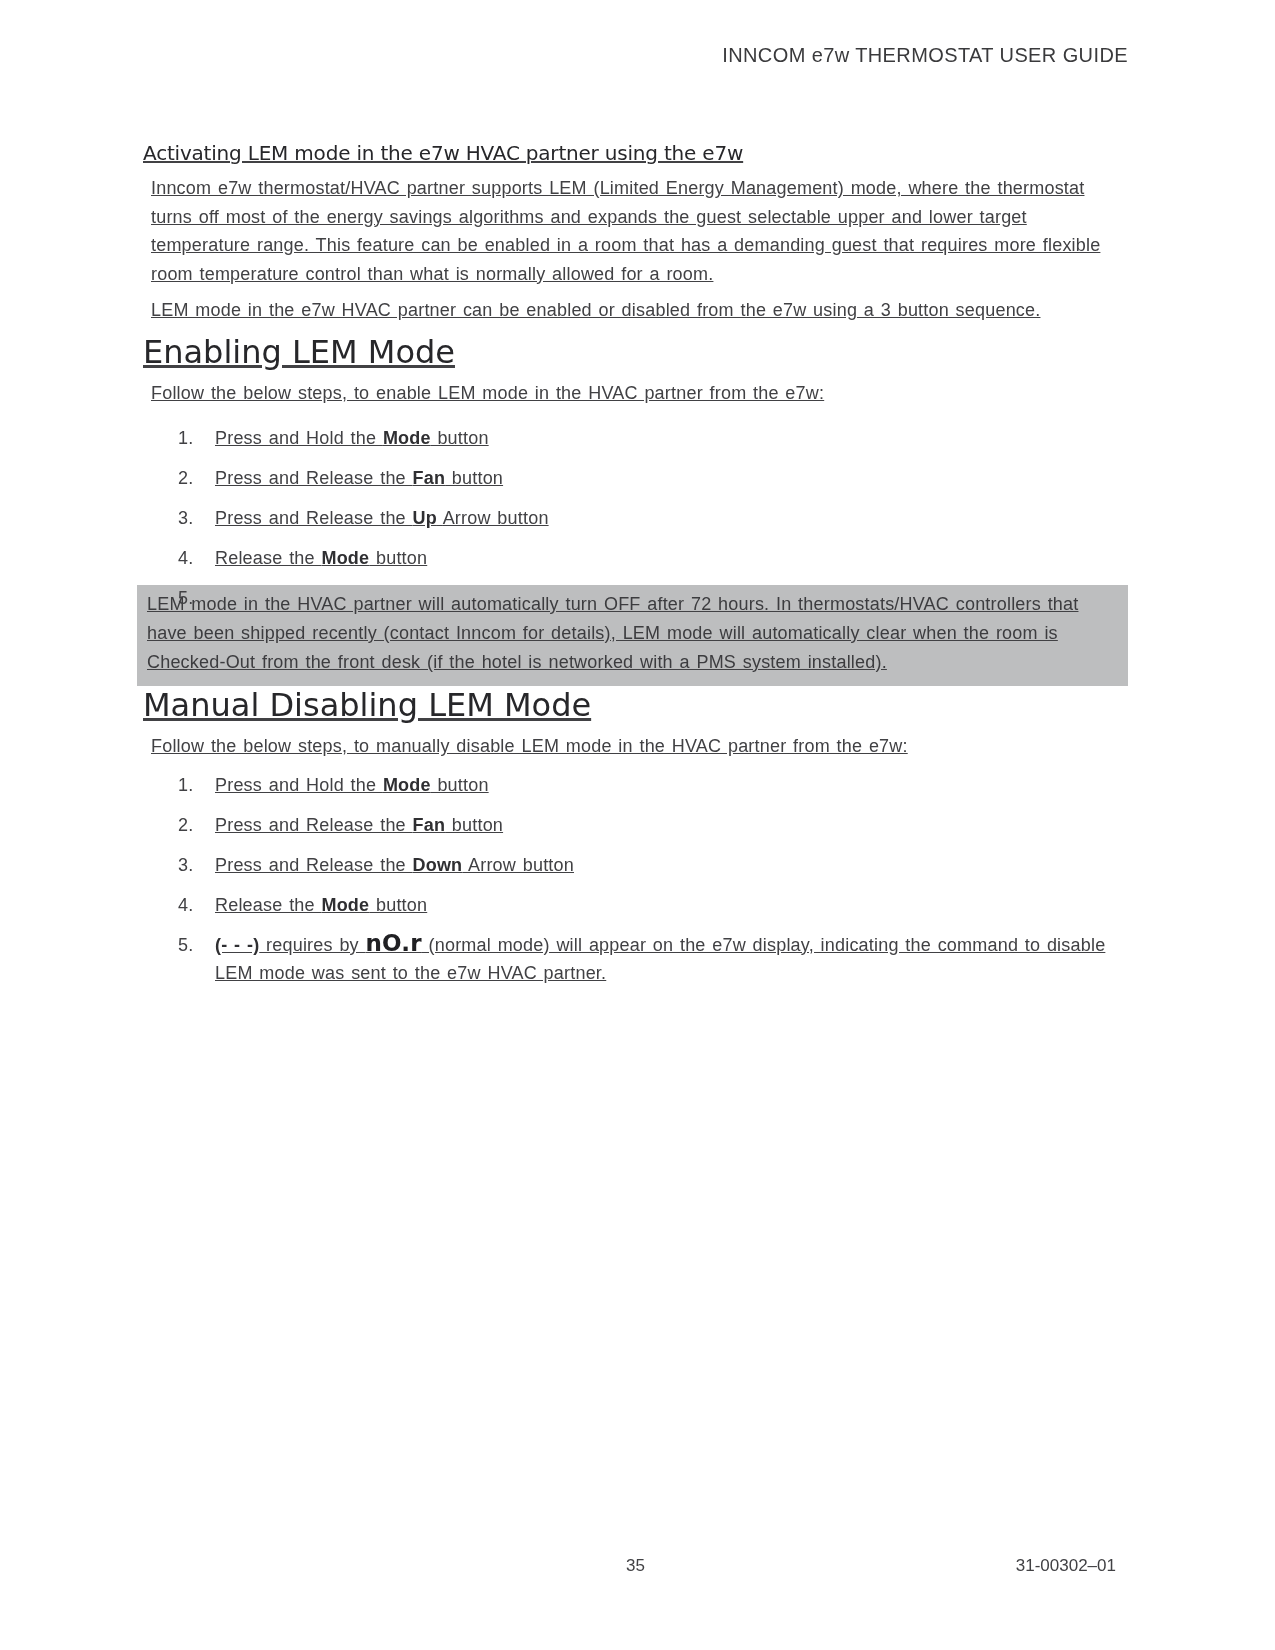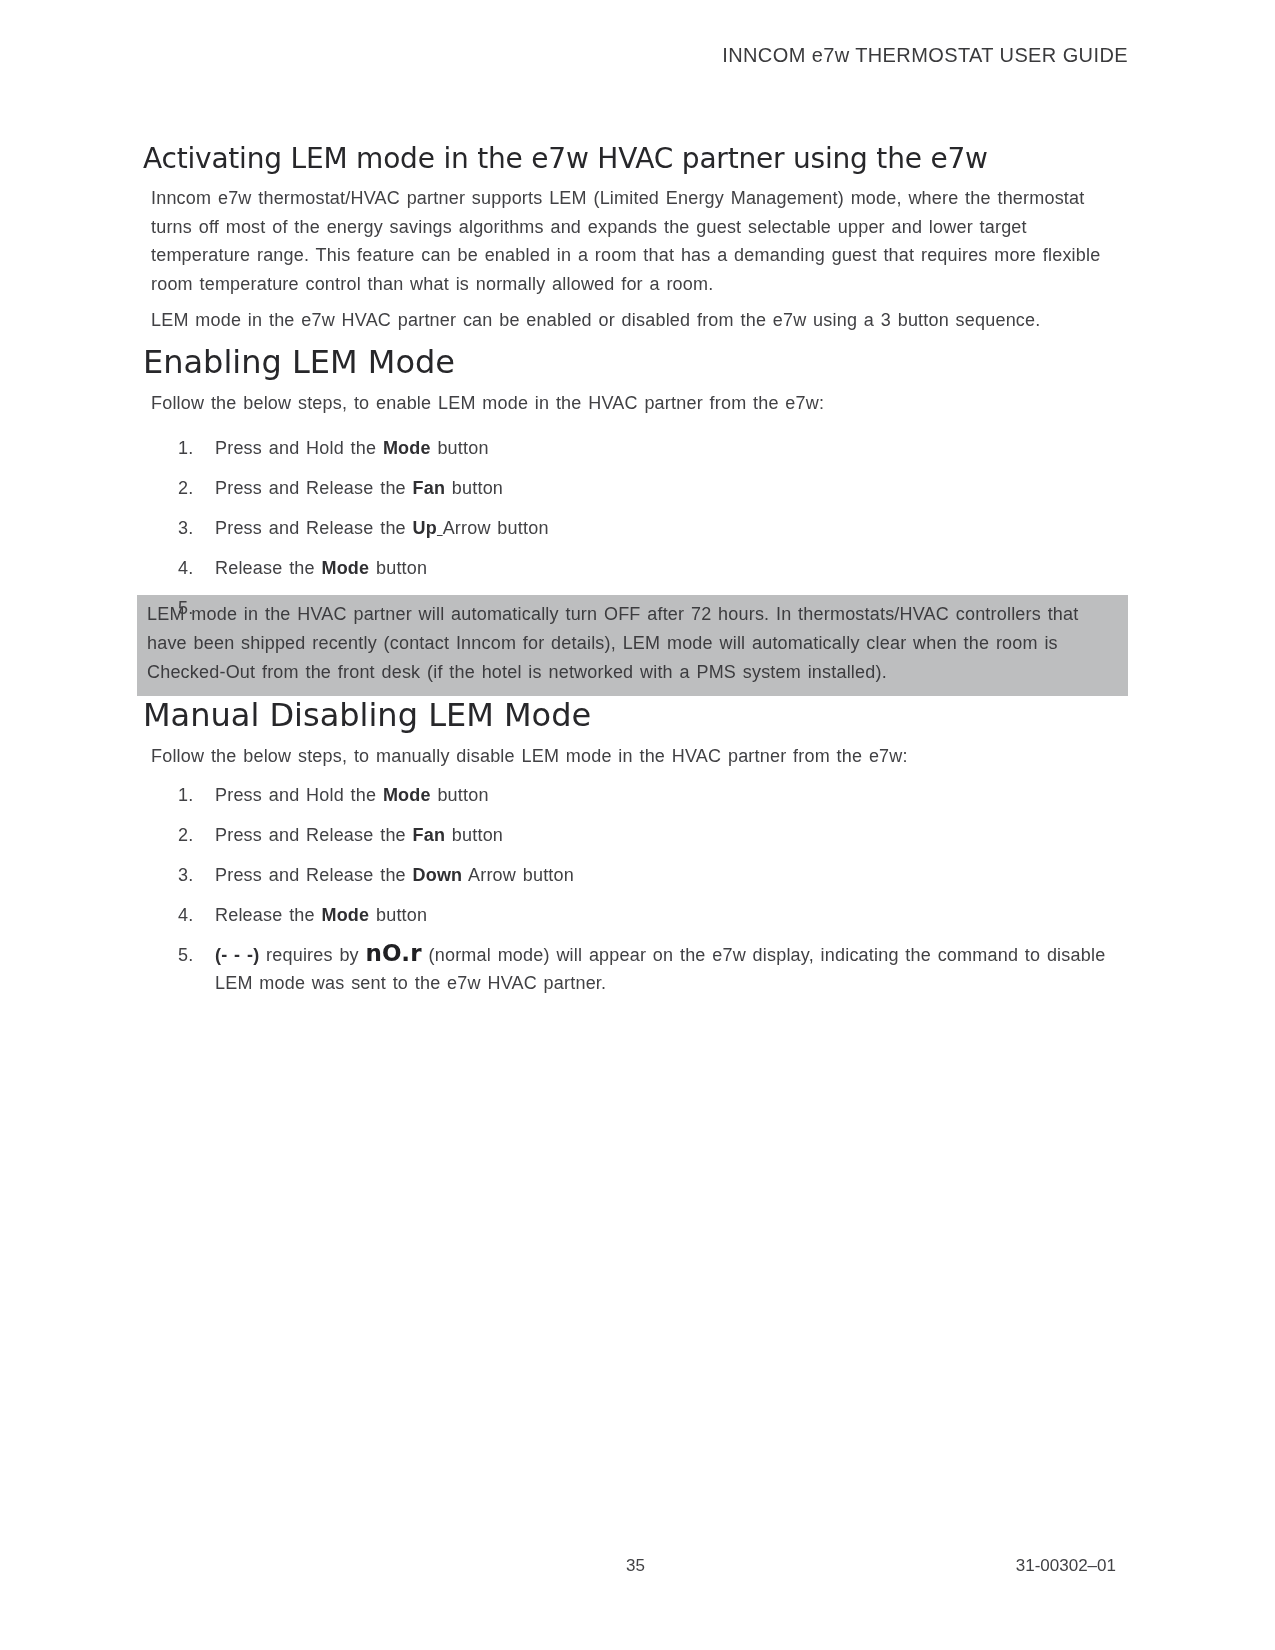--- a/index.html
+++ b/index.html
@@ -4,38 +4,39 @@
 <style>
   html, body { margin: 0; padding: 0; background: #ffffff; }
   .page {
     position: relative;
     width: 1275px;
     height: 1650px;
     background: #ffffff;
     font-family: "Liberation Sans", sans-serif;
     color: #414144;
     overflow: hidden;
+    text-decoration: underline;
   }
   .doc-header {
     position: absolute;
     top: 44px;
     right: 147px;
     font-size: 20px;
     letter-spacing: 0.4px;
     color: #3a3a3c;
   }
   .content {
     margin: 0 147px 0 143px;
     width: 985px;
   }
   h1.title {
     margin: 141px 0 0 0;
     font-family: "DejaVu Sans", sans-serif;
     font-weight: normal;
-    font-size: 28px;
+    font-size: 20px;
     line-height: 1.25;
     color: #27272a;
     letter-spacing: -0.2px;
   }
   p.body {
     margin: 8px;
     font-size: 18px;
     line-height: 28.5px;
     letter-spacing: 0.2px;
     word-spacing: 1.5px;

